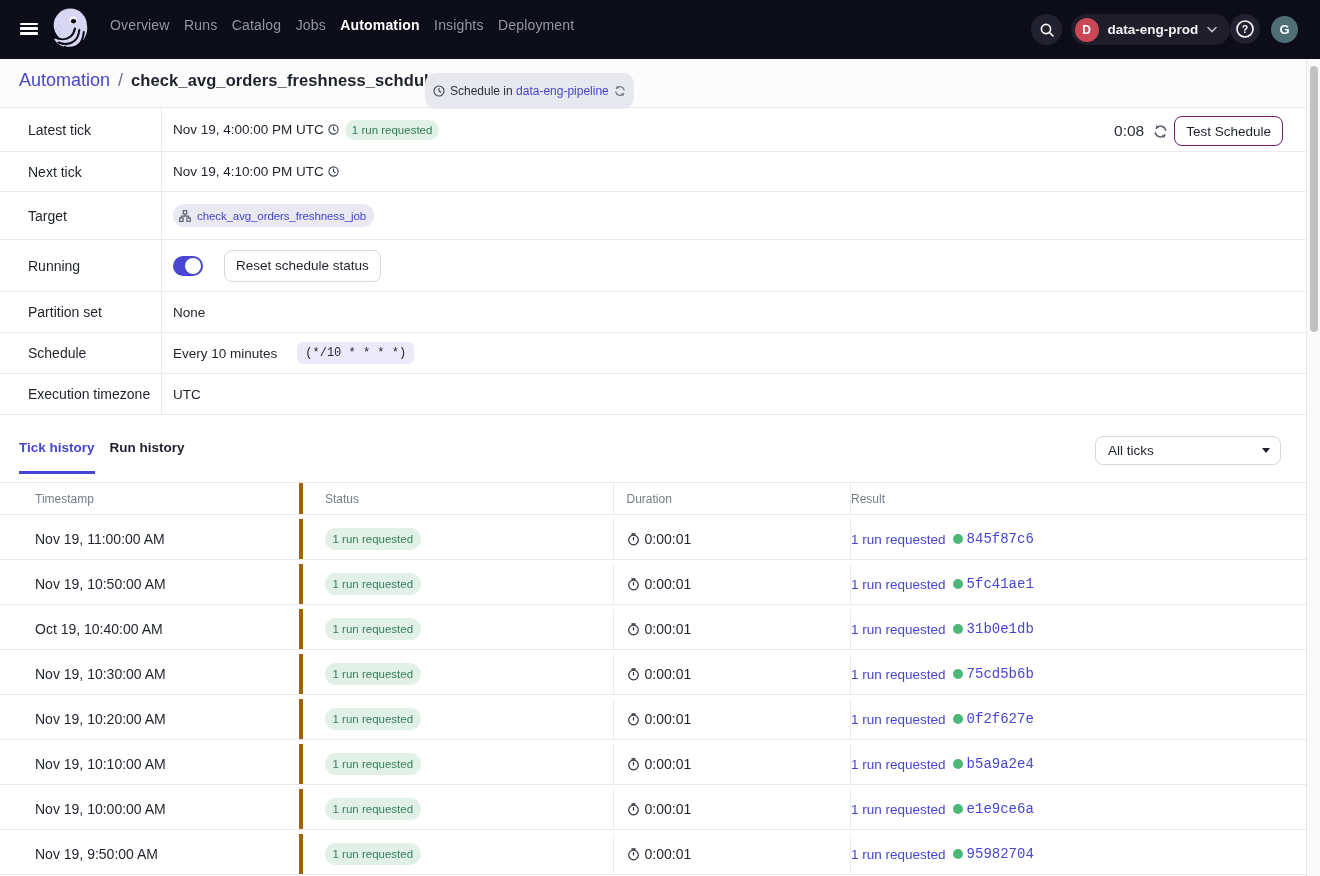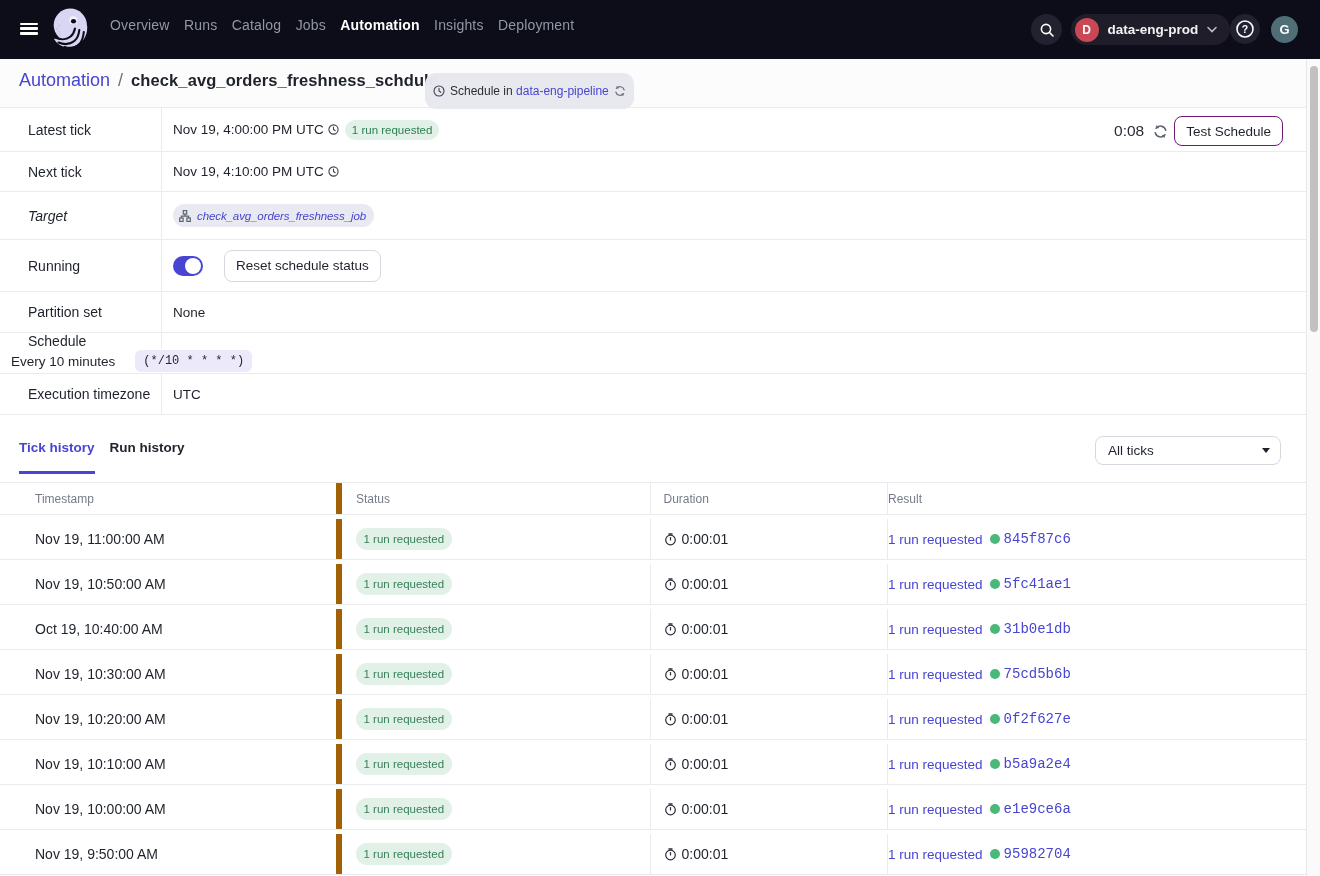--- a/index.html
+++ b/index.html
@@ -51,21 +51,21 @@
 #tabs .tab1 { color:#4745d1; padding-bottom:16px; border-bottom:3px solid #4745d1; }
 #tabs .tab2 { color:#1e222b; }
 #allticks { left:1095px; top:436px; width:186px; height:29px; border:1px solid #d4d8df; border-radius:8px; background:rgba(255,255,255,0.99); display:flex; align-items:center; font-size:13.5px; color:#1e222b; padding:0 12px; }
 #allticks .caret { position:absolute; right:10px; width:0; height:0; border-left:4.5px solid transparent; border-right:4.5px solid transparent; border-top:5.5px solid #1e222b; }
 
 
 #ticktable { left:0; top:482px; width:1306px; }
 .trow { display:flex; border-bottom:1px solid #e9ebef; height:45px; align-items:center; padding-top:4px; }
 .trow.head { height:33px; border-top:1px solid #e9ebef; font-size:12px; color:#757c89; padding-top:0; }
 .c1 { width:299px; padding-left:35px; flex:none; align-self:stretch; display:flex; align-items:center; }
-.c2 { width:314px; padding-left:14px; flex:none; align-self:stretch; display:flex; align-items:center; border-left:6px solid #a16207;margin-left:37px; }
+.c2 { width:314px; padding-left:22px; flex:none; align-self:stretch; display:flex; align-items:center; border-left:4px solid #a16207; }
 .c3 { width:237px; padding-left:12.5px; flex:none; align-self:stretch; display:flex; align-items:center; border-left:1px solid #e9ebef; gap:5px; }
 .c4 { flex:1; align-self:stretch; display:flex; align-items:center; border-left:1px solid #e9ebef; gap:7px; }
 .trow .ts { font-size:14px; color:#1e222b; }
 .statpill { height:22px; background:rgba(225,241,231,0.99); border-radius:11px; color:#38805b; font-size:11.5px; display:inline-flex; align-items:center; padding:0 7.5px; }
 .runlink { color:#4745d1; font-size:13.5px; text-decoration:none; }
 .dot { width:10px; height:10px; border-radius:50%; background:#4ab879; flex:none; }
 .hash { font-family:"Liberation Mono", monospace; font-size:14px; color:#4745d1; text-decoration:none; margin-left:-3px; }
 .dur { font-size:14px; color:#1e222b; }
 
 
@@ -167,21 +167,21 @@
   <div class="prow abs" style="top:152px; height:40px;">
     <div class="plabel">Next tick</div>
     <div class="pval">
         <span>Nov 19, 4:10:00 PM UTC</span>
       <svg width="11" height="11" viewBox="0 0 12 12">
           <circle cx="6" cy="6" r="5" stroke="#3c4350" stroke-width="1.2" fill="none"></circle>
           <path d="M6 3.2 V6 L7.8 7.3" stroke="#3c4350" stroke-width="1.2" fill="none" stroke-linecap="round"></path>
         </svg>
     </div>
   </div>
-  <div class="prow abs" style="top:192px; height:48px;font-style:italic;">
+  <div class="prow abs" style="top:192px; height:48px;">
     <div class="plabel">Target</div>
     <div class="pval">
       <span class="jobtag">
         <svg width="12" height="12" viewBox="0 0 12 12">
             <rect x="4.3" y="0.6" width="3.4" height="3.4" stroke="#5a6472" stroke-width="1.2" fill="none"></rect>
             <rect x="0.7" y="8" width="3.4" height="3.4" stroke="#5a6472" stroke-width="1.2" fill="none"></rect>
             <rect x="7.9" y="8" width="3.4" height="3.4" stroke="#5a6472" stroke-width="1.2" fill="none"></rect>
             <path d="M6 4 V6.2 M2.4 8 V6.2 H9.6 V8" stroke="#5a6472" stroke-width="1.2" fill="none"></path>
           </svg>
         <a href="#">check_avg_orders_freshness_job</a>
@@ -194,21 +194,21 @@
       <div id="toggle">
           <div class="knob"></div>
         </div>
       <div id="resetbtn">Reset schedule status</div>
     </div>
   </div>
   <div class="prow abs" style="top:292px; height:41px;">
     <div class="plabel">Partition set</div>
     <div class="pval">None</div>
   </div>
-  <div class="prow abs" style="top:333px; height:41px;flex-direction:column;">
+  <div class="prow abs" style="top:333px; height:41px;">
     <div class="plabel">Schedule</div>
     <div class="pval">
         <span>Every 10 minutes</span> 
         <span class="crontag">(*/10 * * * *)</span>
       </div>
   </div>
   <div class="prow abs" style="top:374px; height:41px;">
     <div class="plabel">Execution timezone</div>
     <div class="pval">UTC</div>
   </div>

